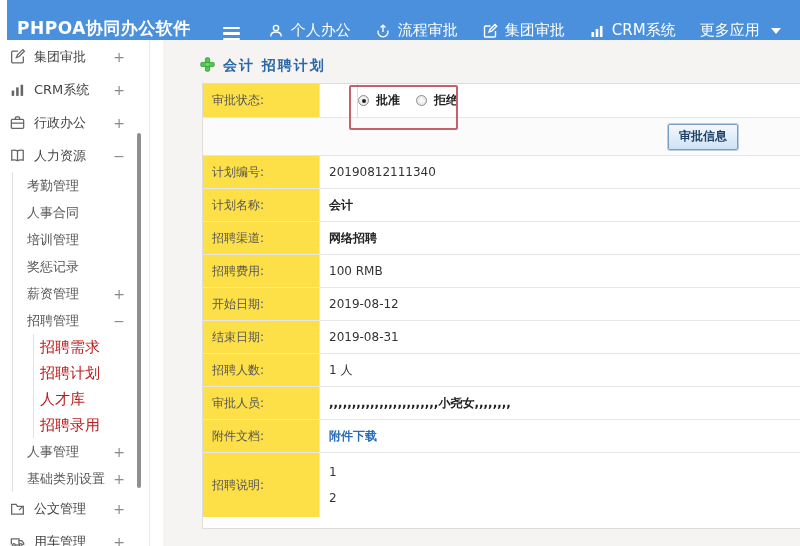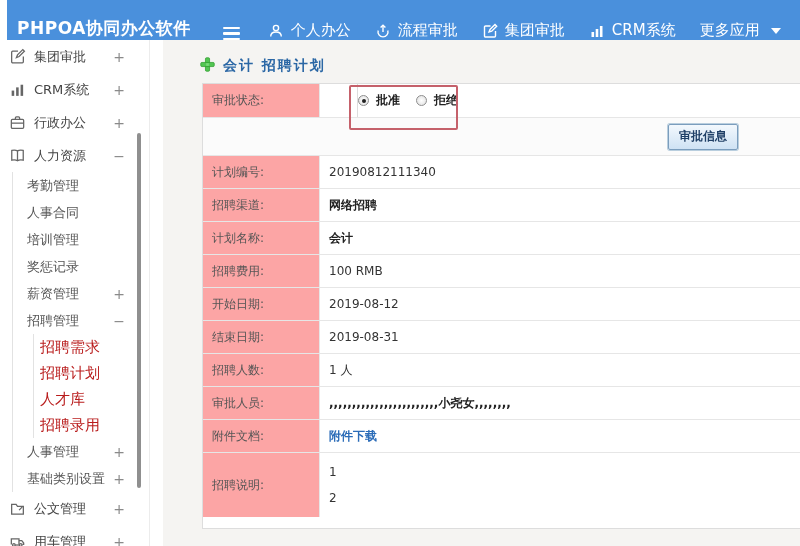--- a/index.html
+++ b/index.html
@@ -34,21 +34,21 @@
     background:#8f8f8f; border-radius:2px; }
 
   
   .main { position:absolute; left:163px; top:40px; right:0; bottom:0; background:#f5f4f2; }
   .page-title { position:absolute; left:37px; top:17px; display:flex; align-items:flex-start; gap:8px; }
   .page-title .t-text { font-size:14px; font-weight:bold; color:#2b67a5; letter-spacing:2px; }
 
   .form { position:absolute; left:39px; top:43px; right:0; height:446px;
     background:#fff; border:1px solid #ddd; border-right:none; }
   .row { display:flex; border-bottom:1px solid #e6e6e6; background:#fff; }
-  .lab { width:117px; flex:none; background:#fca5a5; border-right:1px solid #e6e6e6;
+  .lab { width:117px; flex:none; background:#fde047; border-right:1px solid #e6e6e6;
     font-size:12px; color:#555; display:flex; align-items:center; padding-left:9px; }
   .val { flex:1; display:flex; align-items:center; padding-left:9px; font-size:12px; color:#333; }
   .bold { font-weight:bold; color:#222; }
 
   .row-status { height:34px; }
   .row-status .val { padding-left:0; }
   .radio-zone { height:100%; border-left:1px solid #ddd; margin-left:37px;
     display:flex; align-items:center; }
   .radio { width:11px; height:11px; border:1px solid #8e8e8e; border-radius:50%;
     background:radial-gradient(#fff,#ddd); position:relative; cursor:pointer; flex:none; }
@@ -279,26 +279,26 @@
 
     <div class="row row-approve">
       <button class="approve-btn">审批信息</button>
     </div>
 
     <div class="row row-data">
       <div class="lab">计划编号:</div>
       <div class="val">20190812111340</div>
     </div>
     <div class="row row-data">
+      <div class="lab">计划名称:</div>
+      <div class="val bold">会计</div>
+    </div>
+    <div class="row row-data">
       <div class="lab">招聘渠道:</div>
       <div class="val bold">网络招聘</div>
-    </div>
-    <div class="row row-data">
-      <div class="lab">计划名称:</div>
-      <div class="val bold">会计</div>
     </div>
     <div class="row row-data">
       <div class="lab">招聘费用:</div>
       <div class="val">100 RMB</div>
     </div>
     <div class="row row-data">
       <div class="lab">开始日期:</div>
       <div class="val">2019-08-12</div>
     </div>
     <div class="row row-data">

